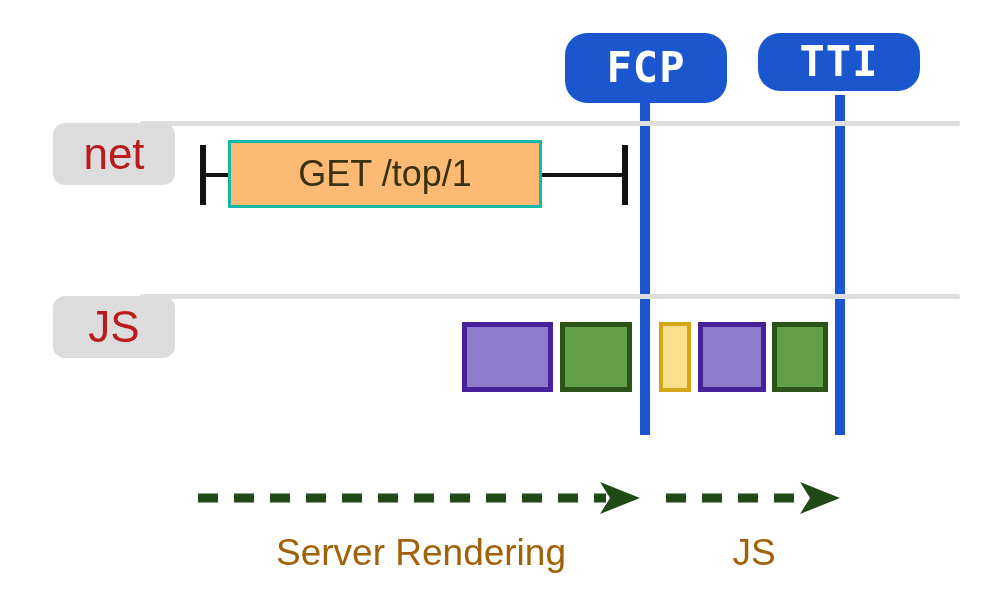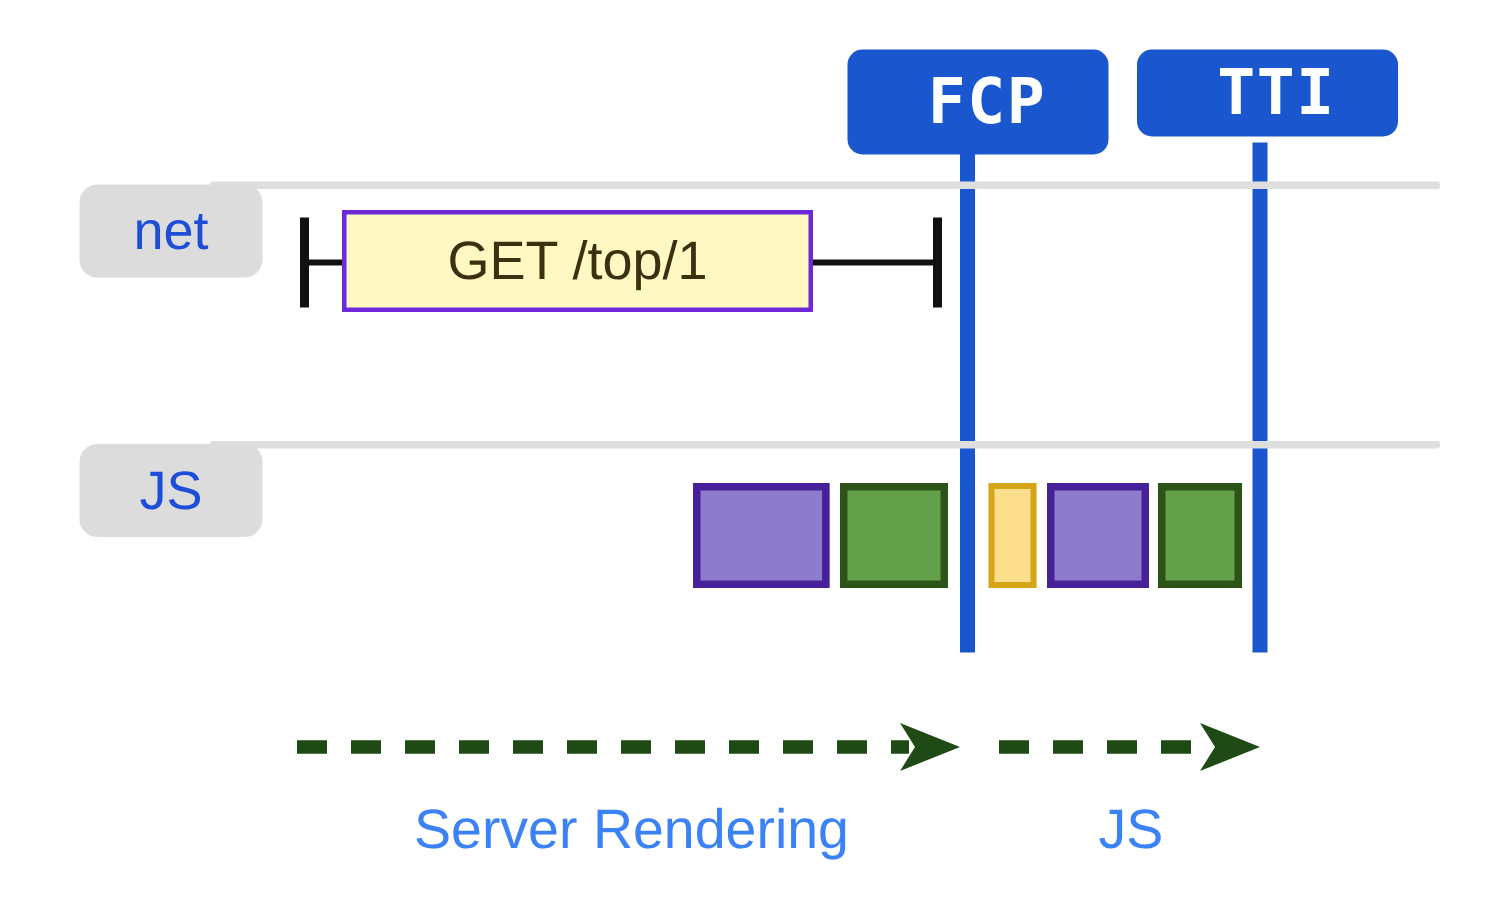--- a/index.html
+++ b/index.html
@@ -18,46 +18,45 @@
     overflow: hidden;
   }
 
   
   .marker-badge {
     position: absolute;
     display: flex;
     align-items: center;
     justify-content: center;
     background: #1a56cd;
-    border-radius: 10px;
+    border-radius: 22px;
     color: #ffffff;
     font-family: "DejaVu Sans Mono", "Liberation Mono", monospace;
     font-weight: bold;
     font-size: 42px;
     letter-spacing: 1px;
     line-height: 1;
     user-select: none;
-    padding-left: 12px;
   }
   .marker-line {
     position: absolute;
     background: #1a56cd;
     width: 10px;
   }
 
   
   .lane-chip {
     position: absolute;
     display: flex;
     align-items: center;
     justify-content: center;
     background: #dcdcdc;
     border-radius: 12px;
-    color: #1d4ed8;
-    font-size: 36px;
+    color: #b91c1c;
+    font-size: 44px;
     line-height: 1;
     user-select: none;
   }
   .lane-rule {
     position: absolute;
     height: 5px;
     background: #dedede;
     border-radius: 2px;
   }
 
@@ -67,22 +66,22 @@
     width: 6px;
     background: #111111;
   }
   .whisker-line {
     position: absolute;
     height: 4px;
     background: #111111;
   }
   .request-box {
     position: absolute;
-    background: #fef9c3;
-    border: 3px solid #6d28d9;
+    background: #fdba74;
+    border: 3px solid #14b8a6;
     box-sizing: border-box;
     display: flex;
     align-items: center;
     justify-content: center;
     color: #3b3111;
     font-size: 36px;
     line-height: 1;
     white-space: nowrap;
     user-select: none;
   }
@@ -104,21 +103,21 @@
     background: #fbdf8c;
     border: 4px solid #d6a417;
   }
 
   
   .phase-arrow {
     position: absolute;
   }
   .phase-caption {
     position: absolute;
-    color: #3b82f6;
+    color: #a16207;
     font-size: 37px;
     line-height: 1;
     white-space: nowrap;
     text-align: center;
     user-select: none;
   }
 </style>
 </head>
 <body>
 

